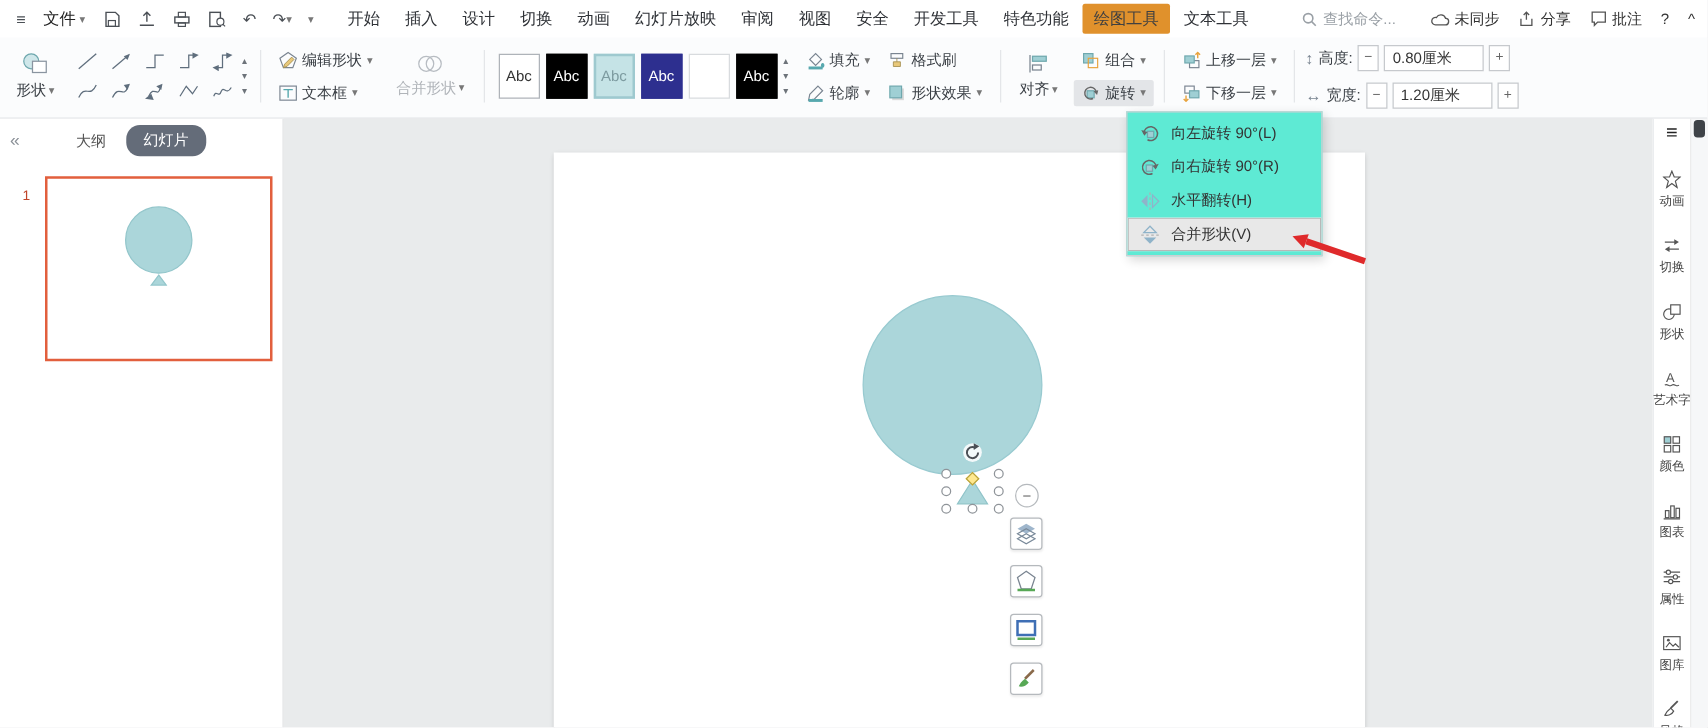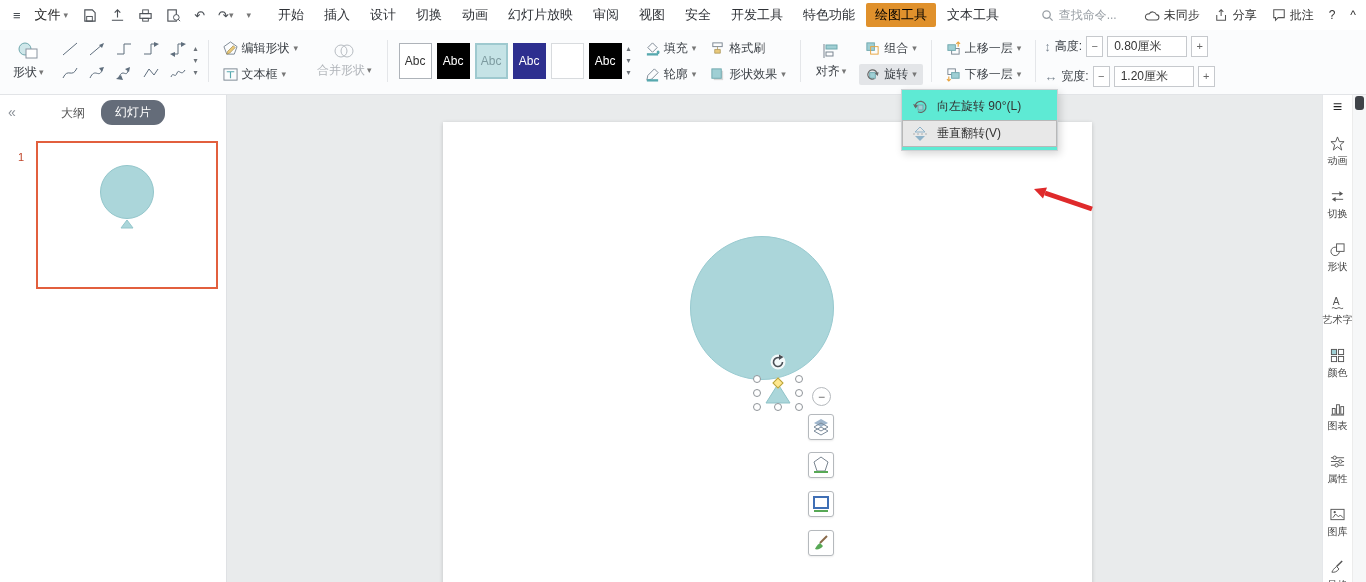--- a/index.html
+++ b/index.html
@@ -6,21 +6,21 @@
 body{font-family:"Liberation Sans","DejaVu Sans",sans-serif;background:#fff}
 .app{position:relative;width:1366px;height:582px;overflow:hidden;background:#fff;font-size:12px;color:#333}
 svg{display:block}
 
 .titlebar{position:absolute;top:0;left:0;width:100%;height:30px;display:flex;align-items:center;padding:0 10px;gap:7px;background:#fff;font-size:13px}
 .tb-btn{display:flex;align-items:center;justify-content:center;height:22px;padding:0 3px;color:#4a4f55;background:none;border:none;font-size:13px}
 .file-btn{display:flex;align-items:center;gap:3px;border:none;background:none;font-size:13px;color:#222;padding:0 4px}
 .caret{font-size:9px;color:#777;line-height:1}
 .tabs{display:flex;align-items:flex-start;gap:2px;margin-left:8px}
 .tab{padding:3px 9px;border:none;background:none;font-size:13px;color:#2f3237;border-radius:2px;white-space:nowrap}
-.tab.active{background:#e0912c;color:#000000}
+.tab.active{background:#e0912c;color:#404040}
 .tb-right{margin-left:auto;display:flex;align-items:center;gap:15px;font-size:12px;color:#333}
 .search-box{display:flex;align-items:center;gap:5px;color:#9aa0a6;min-width:88px}
 .tb-item{display:flex;align-items:center;gap:4px;background:none;border:none;font-size:12px;color:#333}
 
 .ribbon{position:absolute;top:30px;left:0;width:100%;height:65px;background:#fbfcfd;border-bottom:1px solid #e2e4e7;display:flex;align-items:stretch;padding:3px 6px 5px 6px;gap:6px}
 .vdiv{width:1px;background:#e4e6e9;margin:7px 2px}
 .rgroup{display:flex;flex-direction:column;justify-content:center}
 .rgroup.row{flex-direction:row;align-items:center}
 .big-btn{display:flex;flex-direction:column;align-items:center;justify-content:center;gap:3px;padding:2px 7px;background:none;border:none;font-size:12px;color:#3a3f45}
 .big-btn .lbl{display:flex;align-items:center;gap:2px}
@@ -573,27 +573,43 @@
 
   <div class="rotate-menu">
     <button class="menu-item">
       <svg width="16" height="16" viewBox="0 0 16 16">
           <rect x="6" y="6" width="5" height="5" fill="#9fcfd4" stroke="#6fa8ae"></rect>
           <path d="M3,8 a5.5,5.5 0 1 1 3,4.8" fill="none" stroke="#666" stroke-width="1.2"></path>
           <polygon points="1,5 6,6.5 3.5,9.5" fill="#666"></polygon>
         </svg>
       <span>向左旋转 90°(L)</span>
     </button>
+    <button class="menu-item">
+      <svg width="16" height="16" viewBox="0 0 16 16">
+          <rect x="5" y="6" width="5" height="5" fill="#9fcfd4" stroke="#6fa8ae"></rect>
+          <path d="M13,8 a5.5,5.5 0 1 0 -3,4.8" fill="none" stroke="#666" stroke-width="1.2"></path>
+          <polygon points="15,5 10,6.5 12.5,9.5" fill="#666"></polygon>
+        </svg>
+      <span>向右旋转 90°(R)</span>
+    </button>
+    <button class="menu-item">
+      <svg width="16" height="16" viewBox="0 0 16 16">
+          <line x1="8" y1="1" x2="8" y2="15" stroke="#b0b0b0" stroke-dasharray="2,2"></line>
+          <polygon points="6,3 6,13 1,8" fill="#8fb3c9"></polygon>
+          <polygon points="10,3 10,13 15,8" fill="none" stroke="#8fb3c9"></polygon>
+        </svg>
+      <span>水平翻转(H)</span>
+    </button>
     <button class="menu-item hl">
       <svg width="16" height="16" viewBox="0 0 16 16">
           <line x1="1" y1="8" x2="15" y2="8" stroke="#b0b0b0" stroke-dasharray="2,2"></line>
           <polygon points="3,6 13,6 8,1" fill="none" stroke="#8fb3c9"></polygon>
           <polygon points="3,10 13,10 8,15" fill="#8fb3c9"></polygon>
         </svg>
-      <span>垂直翻转(V)</span>
+      <span>合并形状(V)</span>
     </button>
   </div>
 
   <svg class="red-arrow" width="66" height="30" viewBox="0 0 66 30">
     <line x1="13" y1="10" x2="60" y2="26" stroke="#df2a2b" stroke-width="5"></line>
     <polygon points="2,6 15,4.4 11,15.6" fill="#df2a2b"></polygon>
   </svg>
 
 </div>
 

